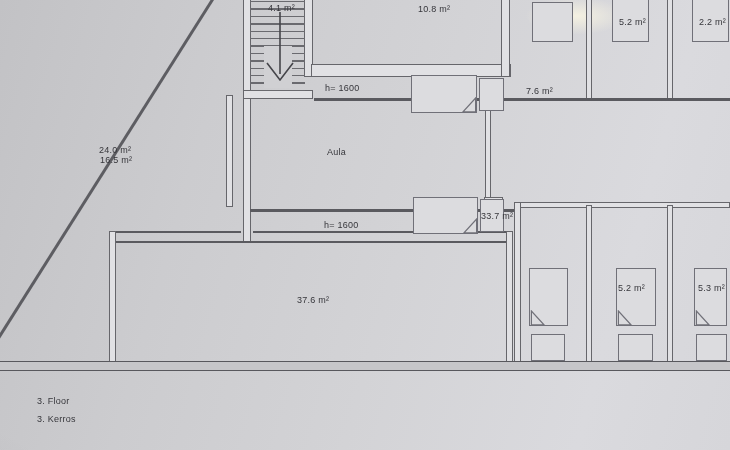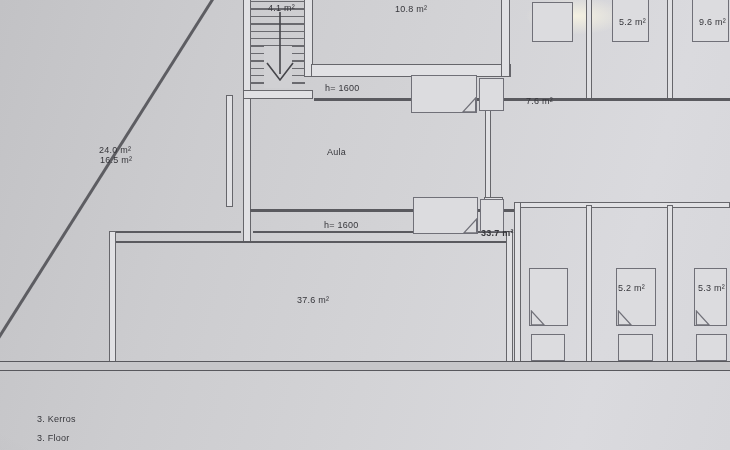--- a/index.html
+++ b/index.html
@@ -109,30 +109,30 @@
 
     <div class="bed" style="left:694px;top:268px;width:36px;height:93px;">
       <div class="bed-m" style="left:0;top:0;width:33px;height:58px;"></div>
       <svg class="fold" style="left:1px;top:42px;" width="15" height="16" viewBox="0 0 15 16">
           <path d="M1.4 1 L1.4 14.8 L14 14.8 Z" fill="#dcdcdf" stroke="#707078" stroke-width="1.2"></path>
         </svg>
       <div class="bed-p" style="left:2px;top:66px;width:31px;height:27px;"></div>
     </div>
 
     <div class="lbl" style="left:268px;top:3px;">4.1 m²</div>
-    <div class="lbl" style="left:395px;top:4px;">10.8 m²</div>
+    <div class="lbl" style="left:418px;top:4px;">10.8 m²</div>
     <div class="lbl" style="left:619px;top:17px;">5.2 m²</div>
-    <div class="lbl" style="left:699px;top:17px;">9.6 m²</div>
+    <div class="lbl" style="left:699px;top:17px;">2.2 m²</div>
     <div class="lbl" style="left:325px;top:83px;">h= 1600</div>
-    <div class="lbl" style="left:526px;top:96px;">7.6 m²</div>
+    <div class="lbl" style="left:526px;top:86px;">7.6 m²</div>
     <div class="lbl" style="left:99px;top:145px;text-align:right;">24.0 m²</div>
     <div class="lbl" style="left:100px;top:155px;">16.5 m²</div>
     <div class="lbl" style="left:327px;top:147px;">Aula</div>
     <div class="lbl" style="left:324px;top:220px;">h= 1600</div>
-    <div class="lbl" style="left:481px;top:228px;font-weight:bold;">33.7 m²</div>
+    <div class="lbl" style="left:481px;top:211px;">33.7 m²</div>
     <div class="lbl" style="left:297px;top:295px;">37.6 m²</div>
     <div class="lbl" style="left:618px;top:283px;">5.2 m²</div>
     <div class="lbl" style="left:698px;top:283px;">5.3 m²</div>
 
     <div class="lbl" style="left:37px;top:414px;text-align:center;">3. Kerros</div>
-    <div class="lbl" style="left:37px;top:433px;">3. Floor</div>
+    <div class="lbl" style="left:37px;top:396px;">3. Floor</div>
   </div>
 </div>
 
 </body></html>

